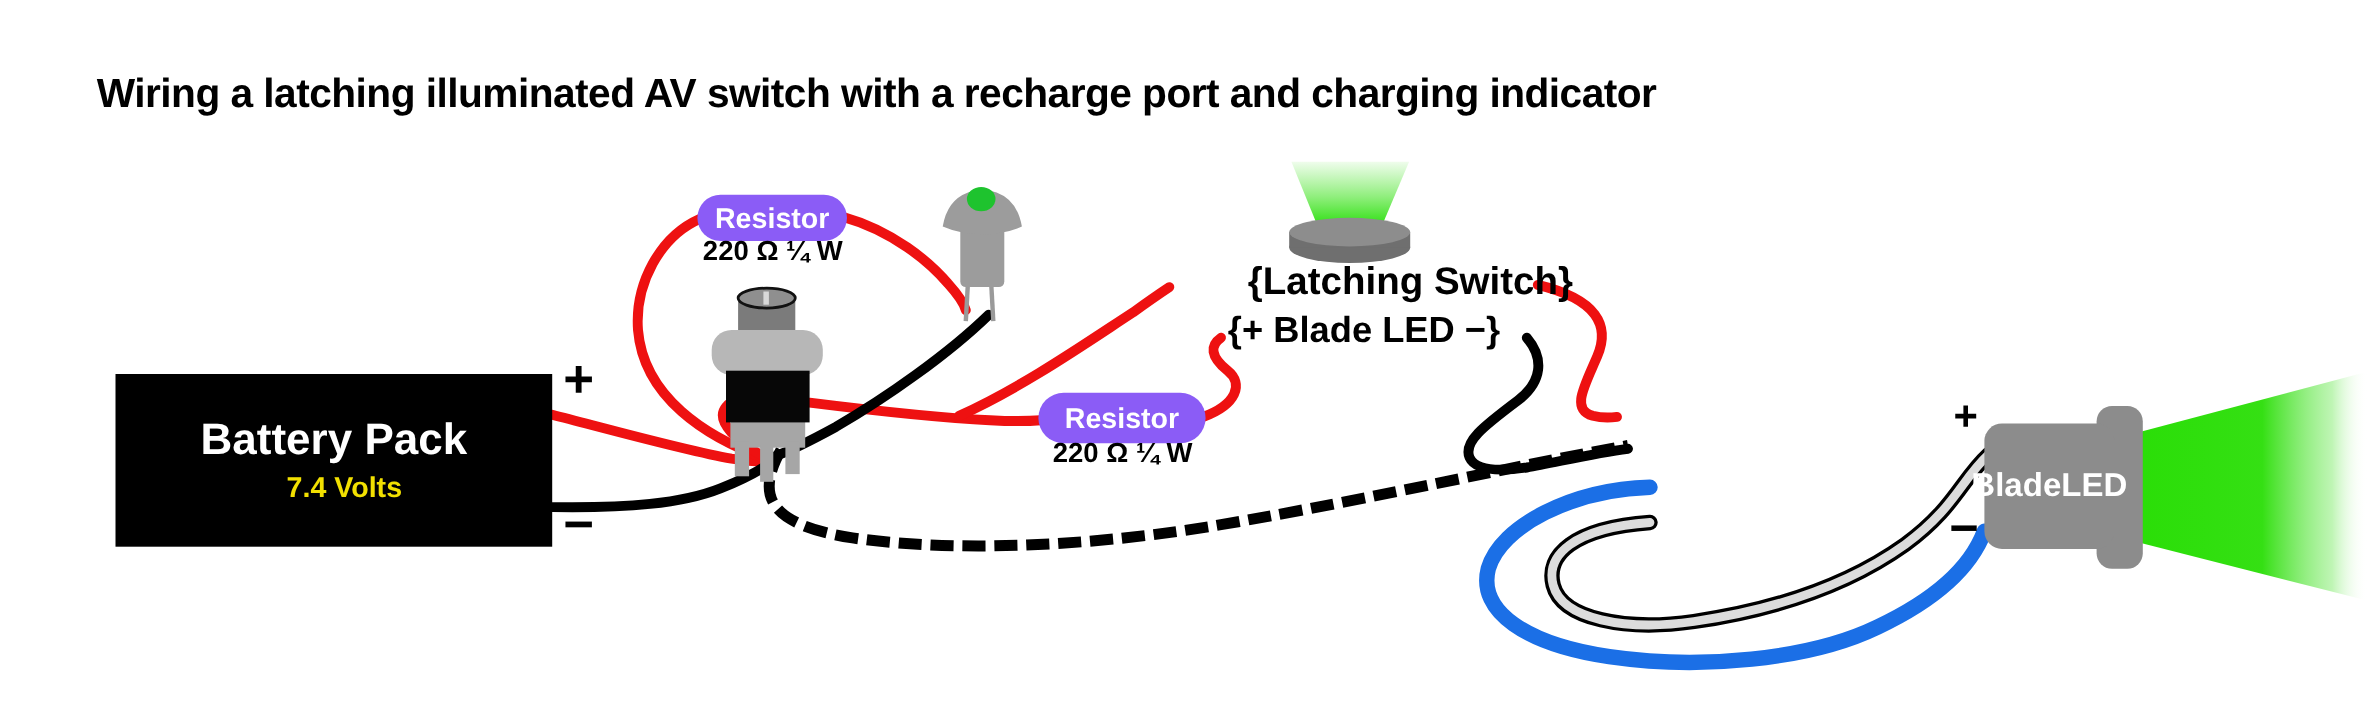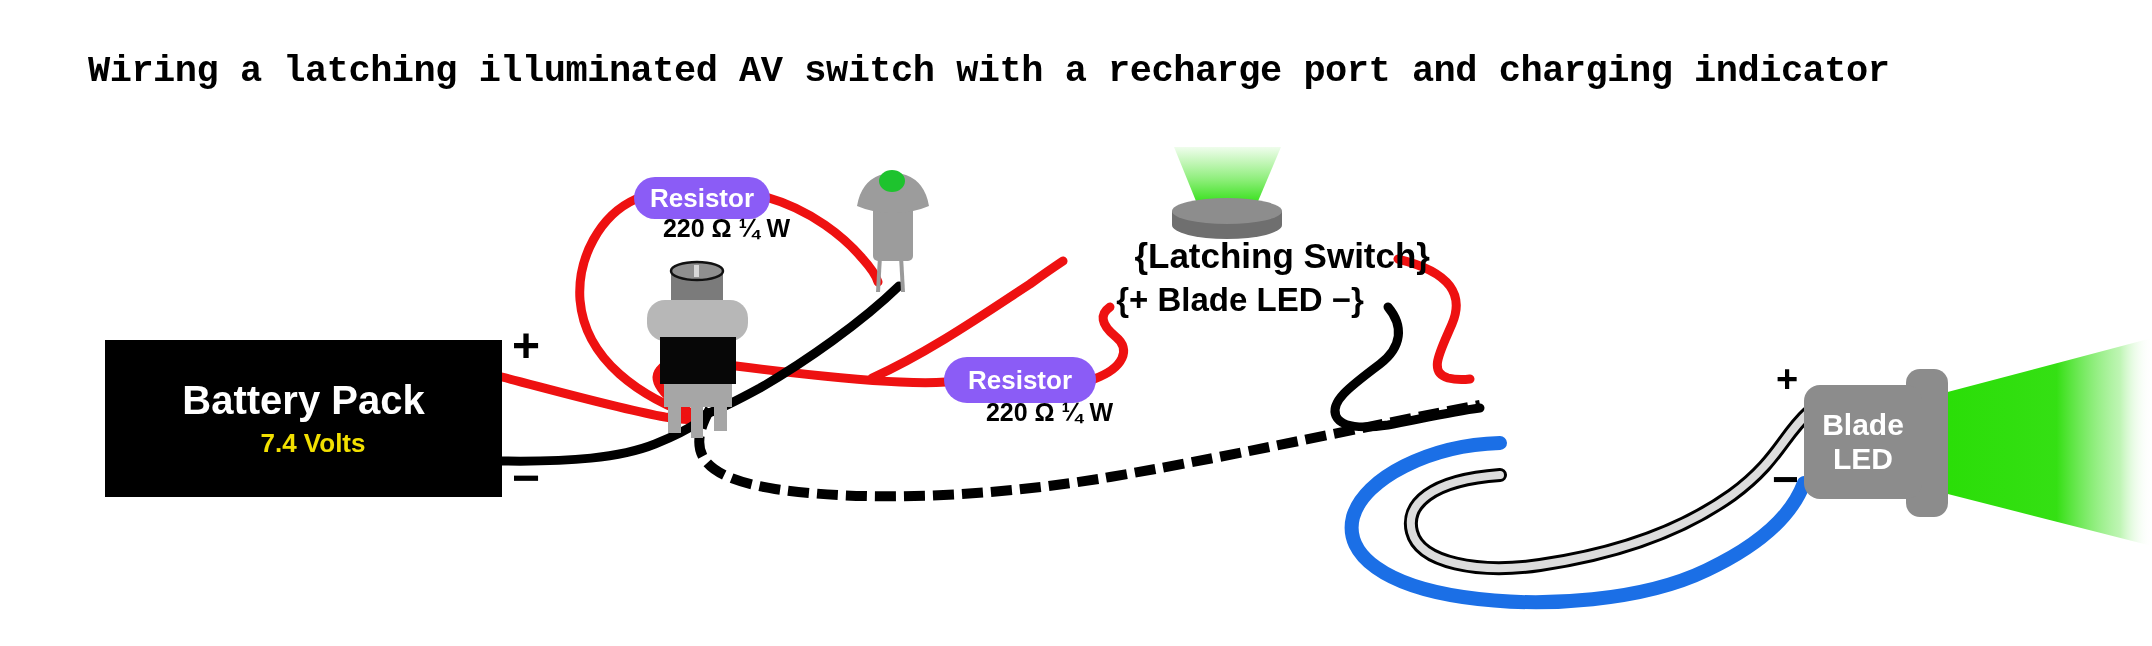--- a/index.html
+++ b/index.html
@@ -3,50 +3,50 @@
 <meta charset="utf-8">
 <style>
   html,body{margin:0;padding:0;background:#ffffff;}
   #stage{
     position:relative;width:2152px;height:646px;background:#ffffff;overflow:hidden;
     font-family:"Liberation Sans", sans-serif;color:#000;
   }
   .abs{position:absolute;}
   #wires{position:absolute;left:0;top:0;z-index:1;}
   .txt{position:absolute;z-index:3;}
-  #title{left:88px;top:50px;font-size:37px;font-weight:700;letter-spacing:-0.5px;white-space:nowrap;font-family:Liberation Mono, monospace;}
+  #title{left:88px;top:64px;font-size:37px;font-weight:700;letter-spacing:-0.5px;white-space:nowrap;}
   #battery-box{
     left:105px;top:340px;width:397px;height:157px;background:#000;z-index:2;
     display:flex;flex-direction:column;align-items:center;justify-content:center;gap:5px;
   }
   #battery-name{color:#fff;font-size:40px;font-weight:700;text-align:center;}
   #battery-voltage{color:#f2e000;font-size:26px;font-weight:700;margin-left:19px;}
   .sign{font-weight:700;z-index:3;}
   #batt-plus{left:512px;top:318px;font-size:48px;}
   #batt-minus{left:512px;top:450px;font-size:48px;}
   .res-pill{
     z-index:2;background:#8b5cf6;border-radius:23px;display:flex;align-items:center;justify-content:center;
     color:#fff;font-size:26px;font-weight:700;
   }
   #res1-pill{left:634px;top:177px;width:136px;height:42px;}
   #res2-pill{left:944px;top:357px;width:152px;height:46px;}
-  .res-val{font-size:25px;font-weight:700;text-align:right;z-index:3;}
+  .res-val{font-size:25px;font-weight:700;text-align:center;z-index:3;}
   #res1-val{left:615px;top:214px;width:175px;}
   #res2-val{left:928px;top:398px;width:185px;}
   #latching-label{left:1030px;top:236px;width:400px;text-align:right;font-size:35px;font-weight:700;white-space:nowrap;}
   #switchled-label{left:1050px;top:281px;width:380px;text-align:center;font-size:33px;font-weight:700;white-space:nowrap;}
   #buckpuck-box{
     left:1464px;top:359px;width:140px;height:140px;box-sizing:border-box;border:15px solid #4d4d4d;background:#fff;z-index:2;
   }
   #buckpuck-name{position:absolute;left:14px;top:8px;font-size:36px;font-weight:700;line-height:1.05;color:#000;}
   #buckpuck-rating{position:absolute;right:4px;bottom:2px;font-size:20px;color:#000;}
   #blade-flange{left:1906px;top:369px;width:42px;height:148px;background:#8c8c8c;border-radius:14px;z-index:2;}
   #blade-body{
     left:1804px;top:385px;width:118px;height:114px;background:#8c8c8c;border-radius:16px;z-index:2;
-    display:flex;flex-direction:column;align-items:center;justify-content:center;
+    display:flex;align-items:center;justify-content:center;
     color:#fff;font-size:30px;font-weight:700;line-height:1.15;
   }
   #blade-plus{left:1776px;top:358px;font-size:38px;}
   #blade-minus{left:1772px;top:452px;font-size:46px;}
 </style>
 </head>
 <body>
 
 <div id="stage">
 

